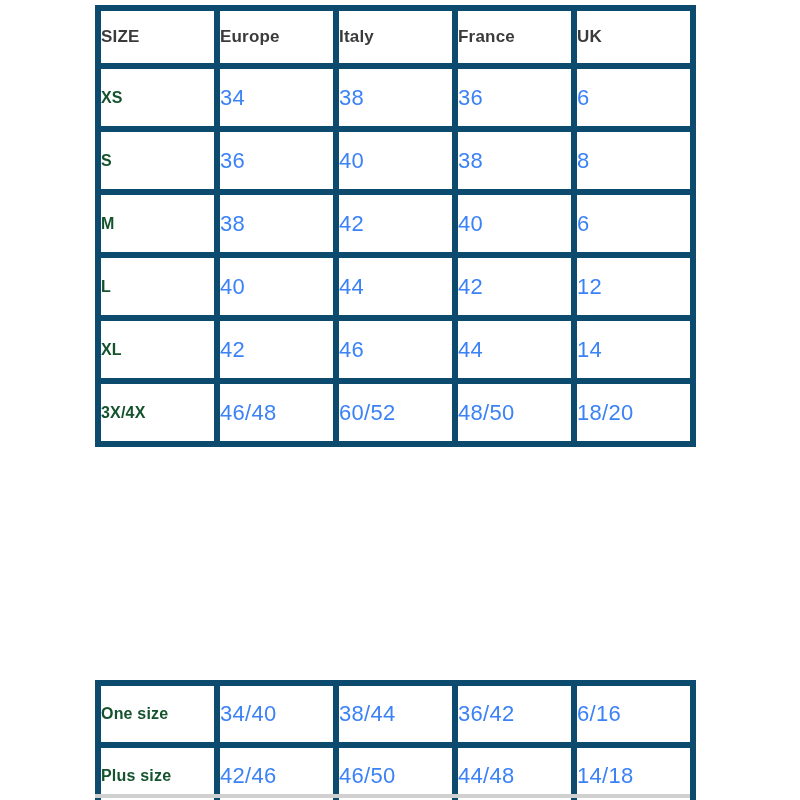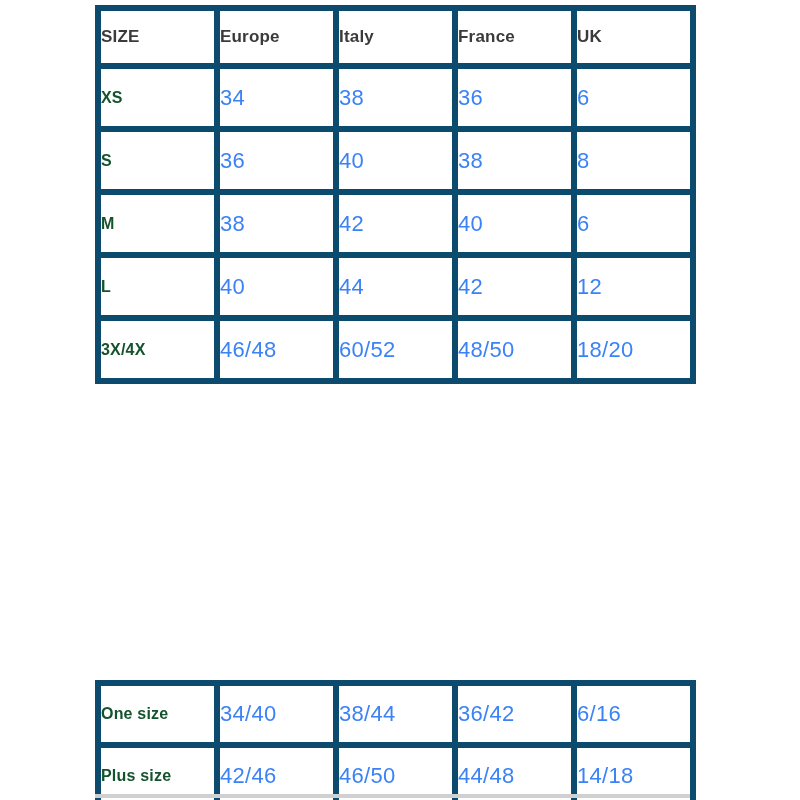--- a/index.html
+++ b/index.html
@@ -105,20 +105,27 @@
         <td class="val">6</td>
       </tr>
       <tr class="data-row">
         <th class="rowlabel">L</th>
         <td class="val">40</td>
         <td class="val">44</td>
         <td class="val">42</td>
         <td class="val">12</td>
       </tr>
       <tr class="data-row">
+        <th class="rowlabel">XL</th>
+        <td class="val">42</td>
+        <td class="val">46</td>
+        <td class="val">44</td>
+        <td class="val">14</td>
+      </tr>
+      <tr class="data-row">
         <th class="rowlabel">3X/4X</th>
         <td class="val">46/48</td>
         <td class="val">60/52</td>
         <td class="val">48/50</td>
         <td class="val">18/20</td>
       </tr>
     </tbody>
   </table>
 
   <table class="size-table t2">

